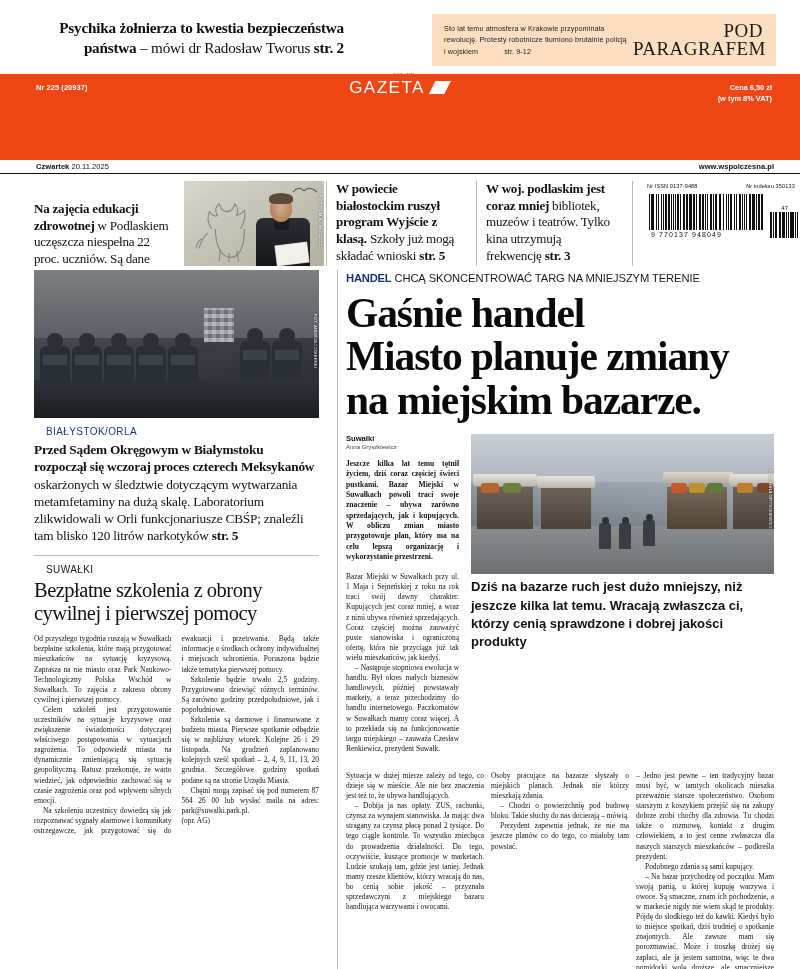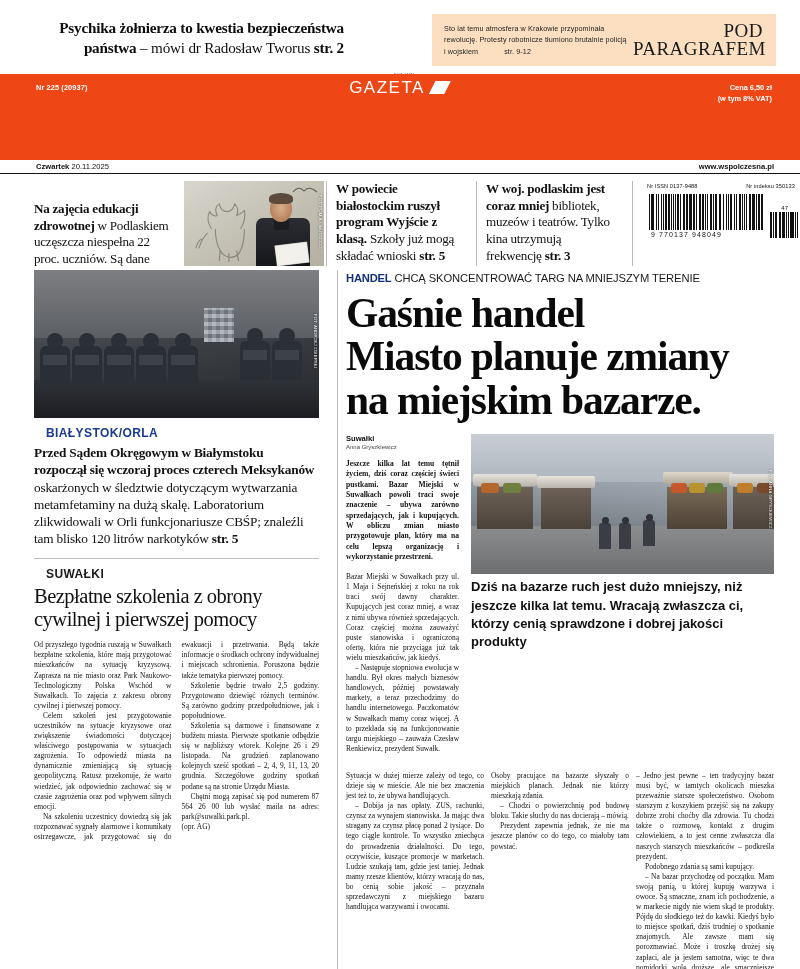--- a/index.html
+++ b/index.html
@@ -309,22 +309,22 @@
   }
   .cp-credit {
     position: absolute; right: 1px; top: 44px;
     font-size: 4.2px; color: #fff; font-family: "Liberation Sans", sans-serif;
     writing-mode: vertical-rl; letter-spacing: 0.2px;
     text-shadow: 0 0 2px rgba(0,0,0,.9);
   }
 
   .kicker {
     font-family: "Liberation Sans", sans-serif;
-    font-size: 12px;
-    font-weight: bold;
+    font-size: 10px;
+    font-weight: normal;
     color: #1a3a8f;
     letter-spacing: 0.4px;
     margin: 8px 0 4px 0;
     padding-left: 12px;
   }
   .kicker.gray { color: #1a1a1a; }
 
   .lede {
     font-family: "Liberation Serif", serif;
     font-size: 13.3px;

